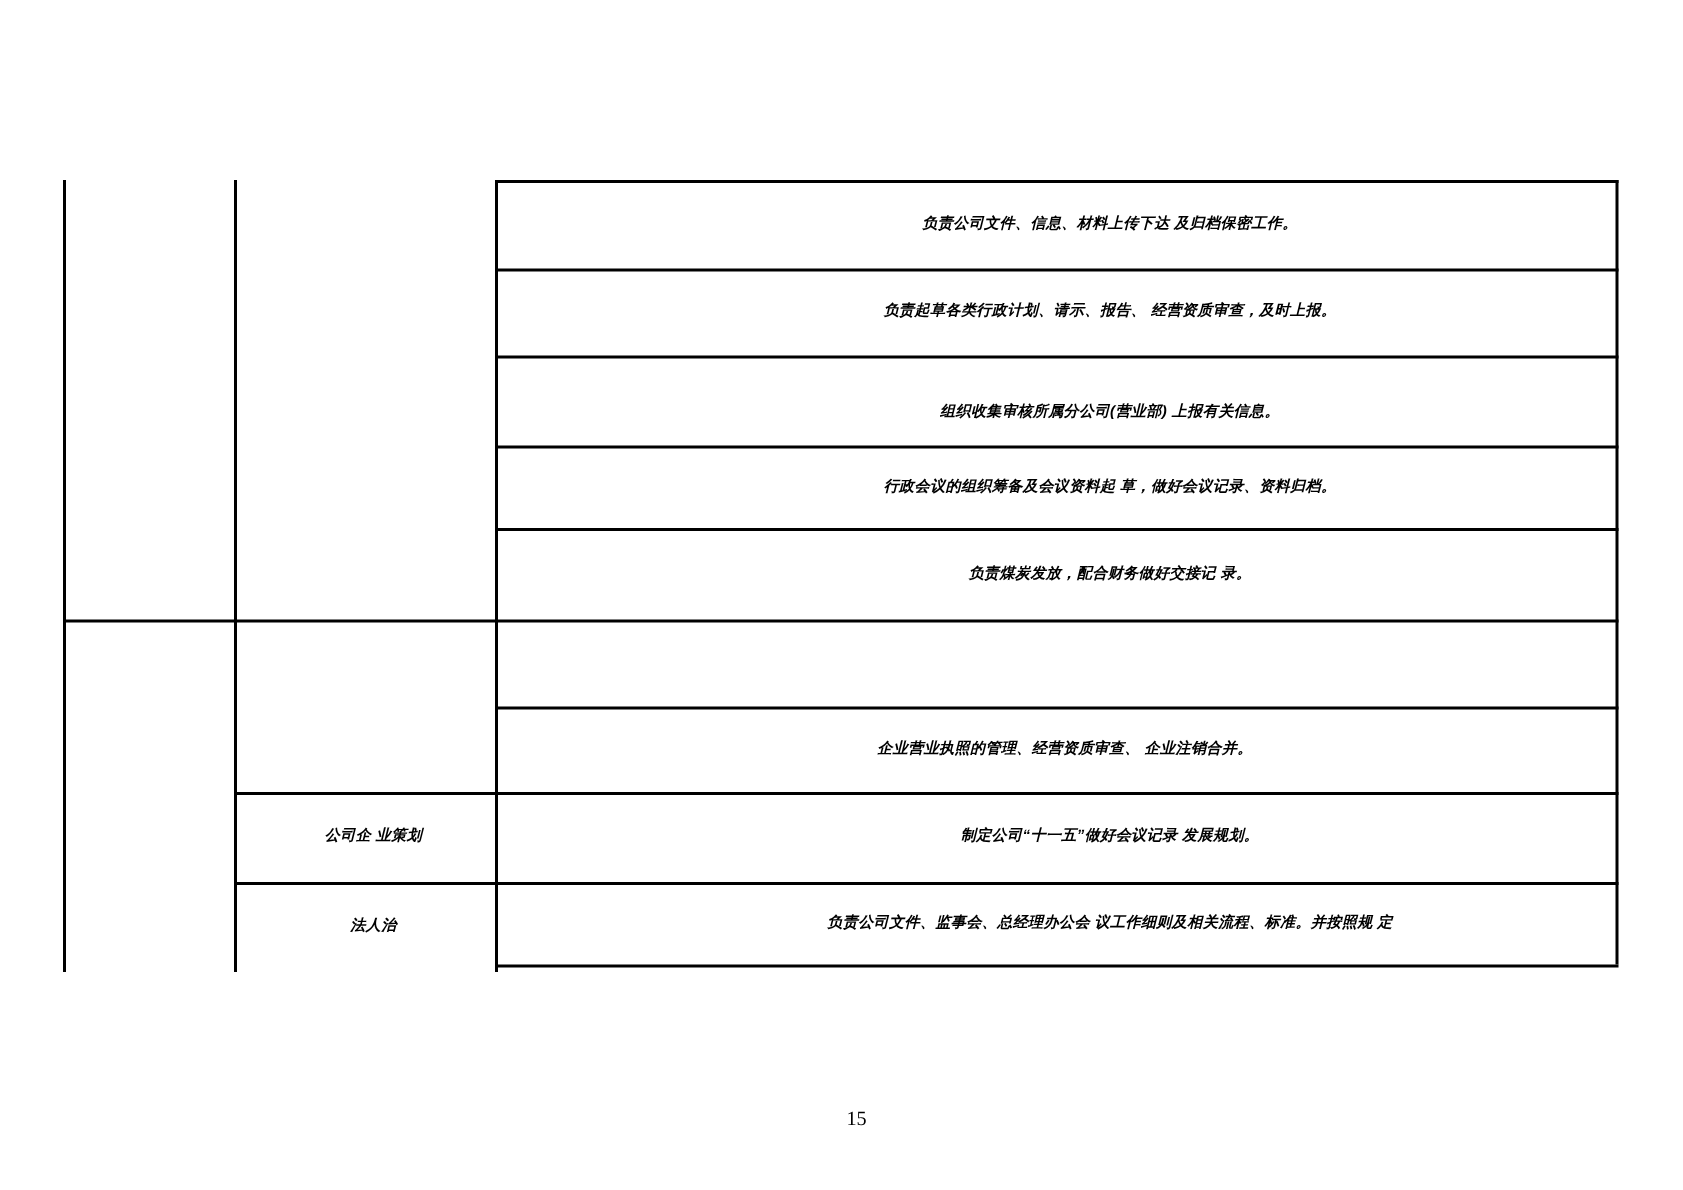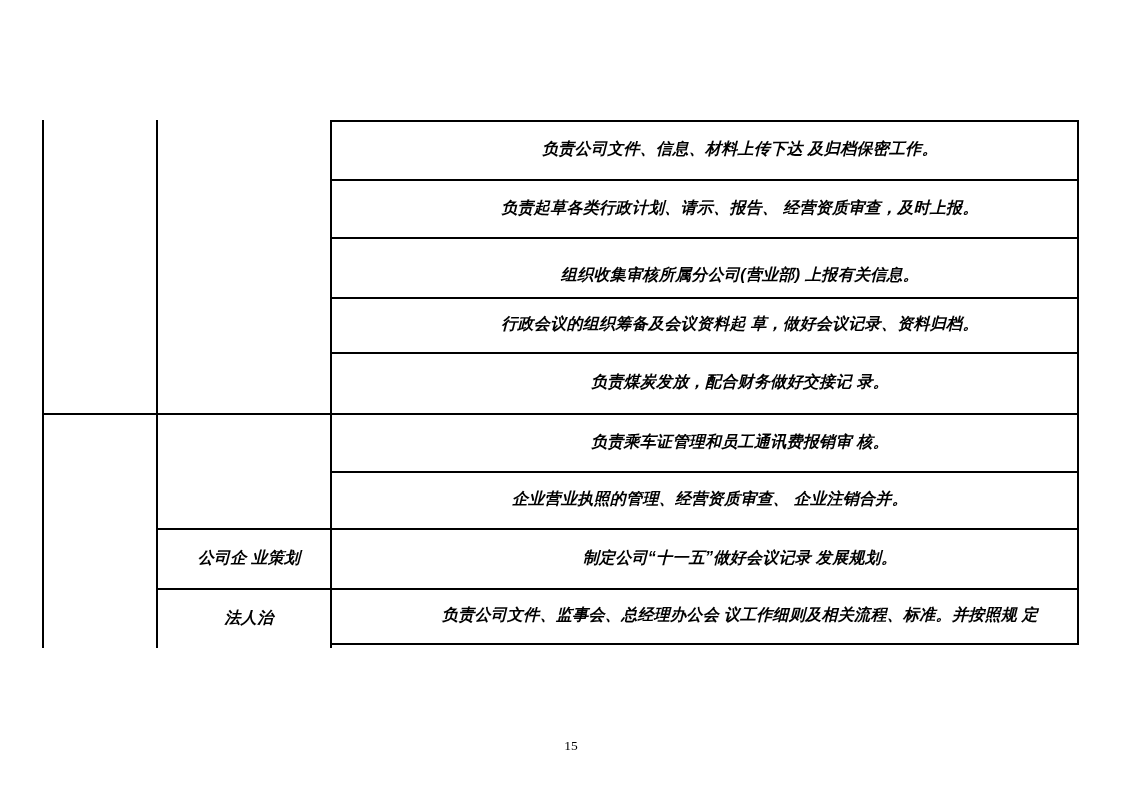--- a/index.html
+++ b/index.html
@@ -27,21 +27,21 @@
   
   .cell {
     position: absolute;
     display: flex;
     align-items: center;
     justify-content: center;
     text-align: center;
     box-sizing: border-box;
     font-weight: bold;
     font-style: italic;
-    font-size: 16px;
+    font-size: 10px;
     line-height: 1.4;
     color: #000000;
     letter-spacing: 0.3px;
   }
   .duty-cell {
     left: 330px;
     width: 748px;
     padding-left: 80px;
     padding-right: 8px;
   }
@@ -85,20 +85,19 @@
   <div class="hl" style="left:330px; top:643px; width:748.5px;"></div>
 
   <div class="cell dept-cell" style="top:588px; height:60px;">法人治</div>
   <div class="cell dept-cell" style="top:528px; height:60px;">公司企 业策划</div>
 
   <div class="cell duty-cell" style="top:120px; height:59px;">负责公司文件、信息、材料上传下达 及归档保密工作。</div>
   <div class="cell duty-cell" style="top:179px; height:58px;">负责起草各类行政计划、请示、报告、 经营资质审查，及时上报。</div>
   <div class="cell duty-cell" style="top:237px; height:76px;">组织收集审核所属分公司(营业部) 上报有关信息。</div>
   <div class="cell duty-cell" style="top:297px; height:55px;">行政会议的组织筹备及会议资料起 草，做好会议记录、资料归档。</div>
   <div class="cell duty-cell" style="top:352px; height:61px;">负责煤炭发放，配合财务做好交接记 录。</div>
-  <div class="cell duty-cell" style="top:413px; height:58px;">负责乘车证管理和员工通讯费报销审 核。</div>
   <div class="cell duty-cell" style="top:471px; height:57px;padding-left:20px;">企业营业执照的管理、经营资质审查、 企业注销合并。</div>
   <div class="cell duty-cell" style="top:528px; height:60px;">制定公司“十一五”做好会议记录 发展规划。</div>
   <div class="cell duty-cell" style="top:588px; height:55px;">负责公司文件、监事会、总经理办公会 议工作细则及相关流程、标准。并按照规 定</div>
 
   <div class="page-number">15</div>
 
 </div>
 
 </body></html>

